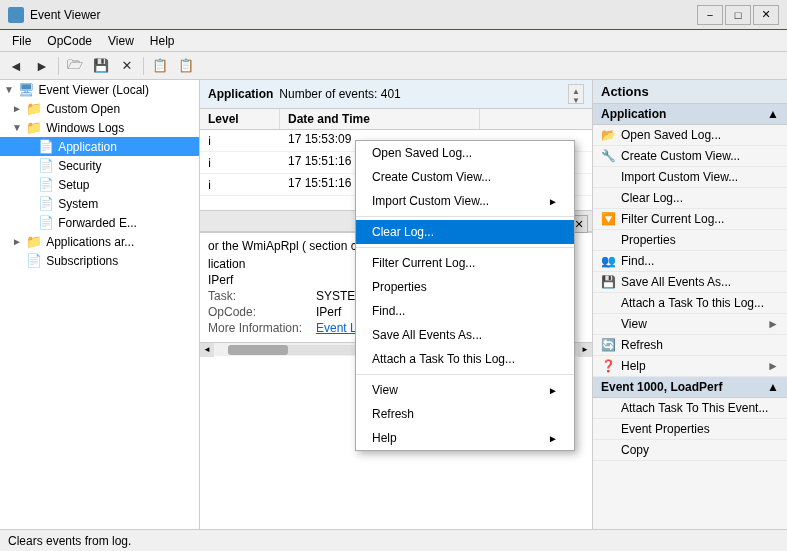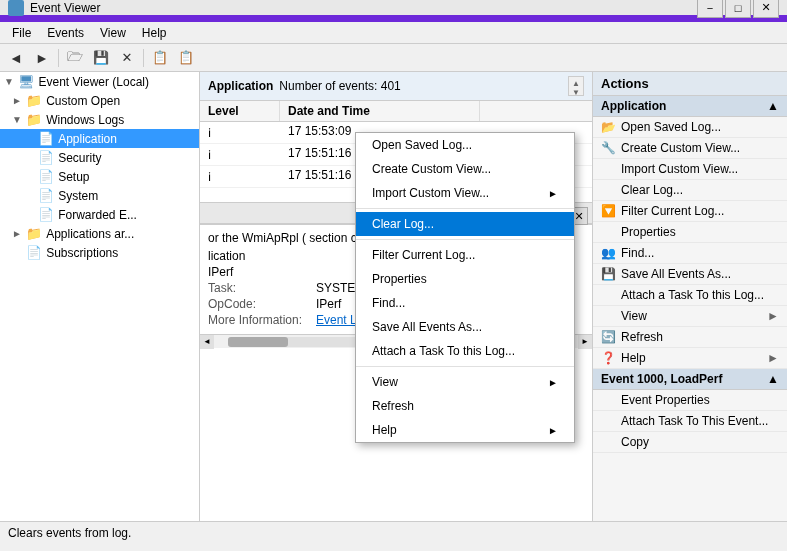--- a/index.html
+++ b/index.html
@@ -1,25 +1,25 @@
 <!DOCTYPE html>
 <html><head>
   <meta charset="utf-8">
   <style>
     * { box-sizing: border-box; margin: 0; padding: 0; }
     body { font-family: 'Segoe UI', Tahoma, sans-serif; font-size: 12px; background: #f0f0f0; width: 787px; height: 551px; overflow: hidden; }
 
     
     .title-bar {
       background: #e8e8e8;
-      height: 22px;
+      height: 30px;
       display: flex;
       align-items: center;
       padding: 0 8px;
-      border-bottom: 7px solid #6d28d9;
+      border-bottom: 1px solid #6d28d9;
       user-select: none;
     }
     .title-bar-icon { width: 16px; height: 16px; margin-right: 6px; background: #4a8fc1; border-radius: 2px; display: inline-block; }
     .title-bar-text { font-size: 12px; flex: 1; }
     .title-bar-controls { display: flex; gap: 2px; }
     .title-btn {
       width: 26px; height: 20px; background: #e8e8e8;
       border: 1px solid #adadad; font-size: 11px;
       display: flex; align-items: center; justify-content: center;
       cursor: pointer;
@@ -273,21 +273,21 @@
   <span class="title-bar-text">Event Viewer</span>
   <div class="title-bar-controls">
     <div class="title-btn">−</div>
     <div class="title-btn">□</div>
     <div class="title-btn close">✕</div>
   </div>
 </div>
 
 <div class="menu-bar">
   <div class="menu-item">File</div>
-  <div class="menu-item">Events</div>
+  <div class="menu-item">OpCode</div>
   <div class="menu-item">View</div>
   <div class="menu-item">Help</div>
 </div>
 
 <div class="toolbar">
   <div class="toolbar-btn">◄</div>
   <div class="toolbar-btn">►</div>
   <div class="toolbar-separator"></div>
   <div class="toolbar-btn" style="font-size:13px;">🗁</div>
   <div class="toolbar-btn" style="font-size:13px;">💾</div>
@@ -525,25 +525,25 @@
       <span>Help</span>
       <span class="action-arrow">►</span>
     </div>
 
     <div class="actions-section-header">
       <span>Event 1000, LoadPerf</span>
       <span>▲</span>
     </div>
     <div class="action-item">
       <span class="action-icon"></span>
+      <span>Attach Task To This Event...</span>
+    </div>
+    <div class="action-item">
+      <span class="action-icon"></span>
       <span>Event Properties</span>
-    </div>
-    <div class="action-item">
-      <span class="action-icon"></span>
-      <span>Attach Task To This Event...</span>
     </div>
     <div class="action-item">
       <span class="action-icon"></span>
       <span>Copy</span>
     </div>
   </div>
 </div>
 
 <div class="status-bar">
   <span>Clears events from log.</span>

